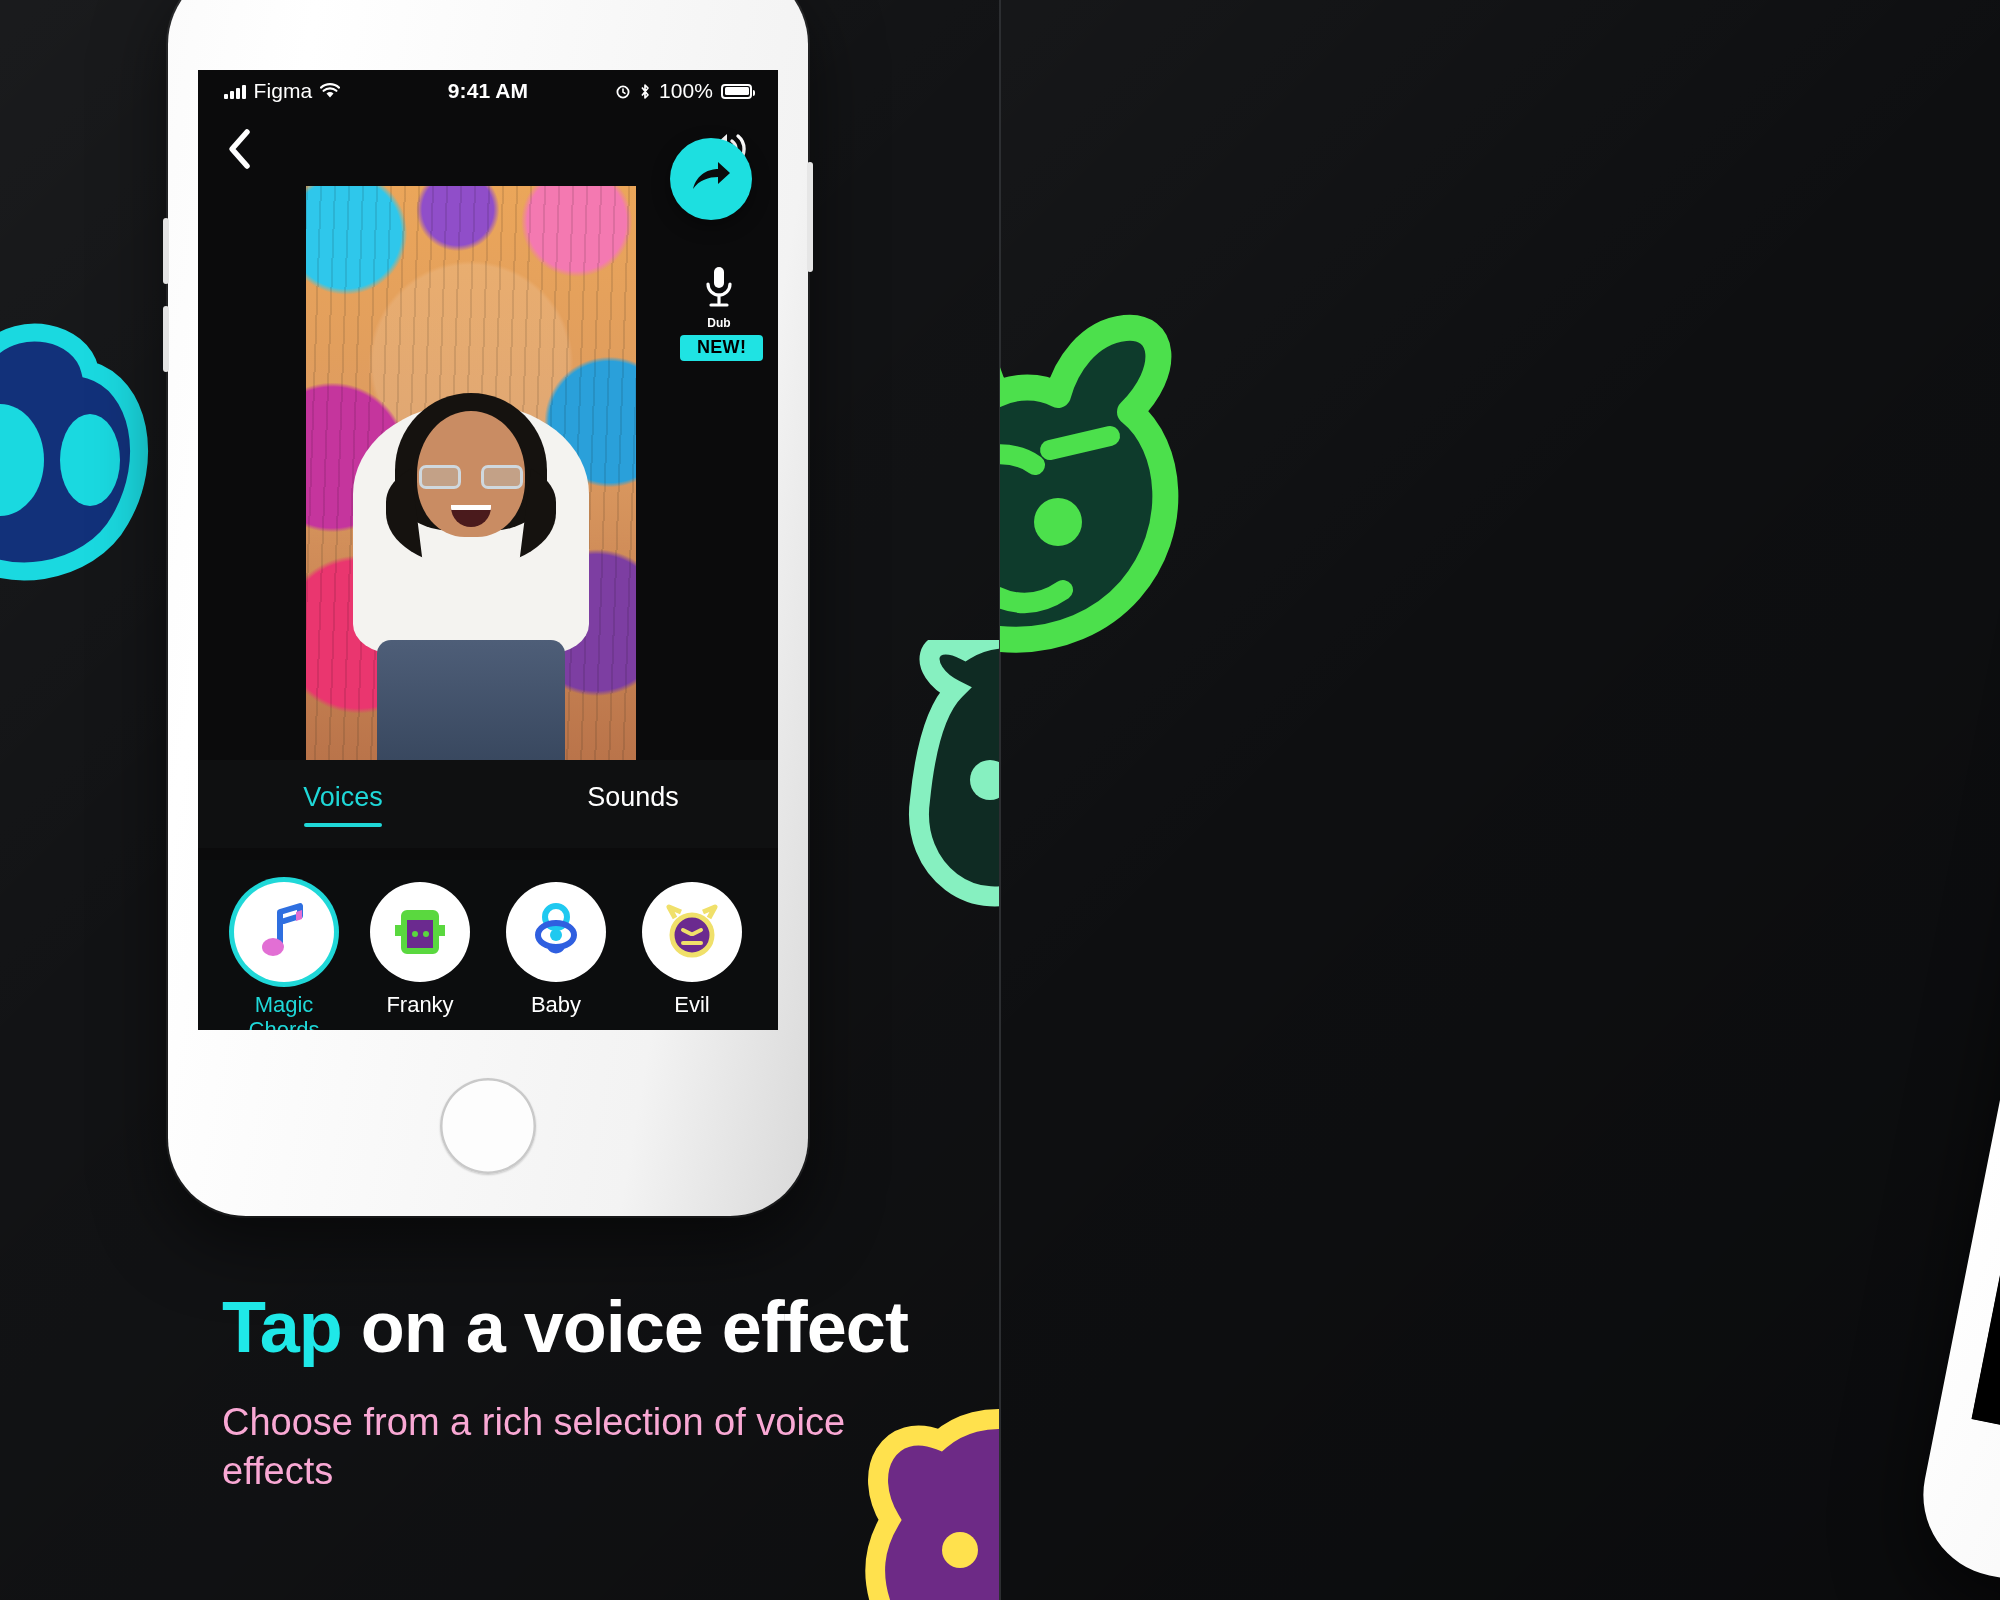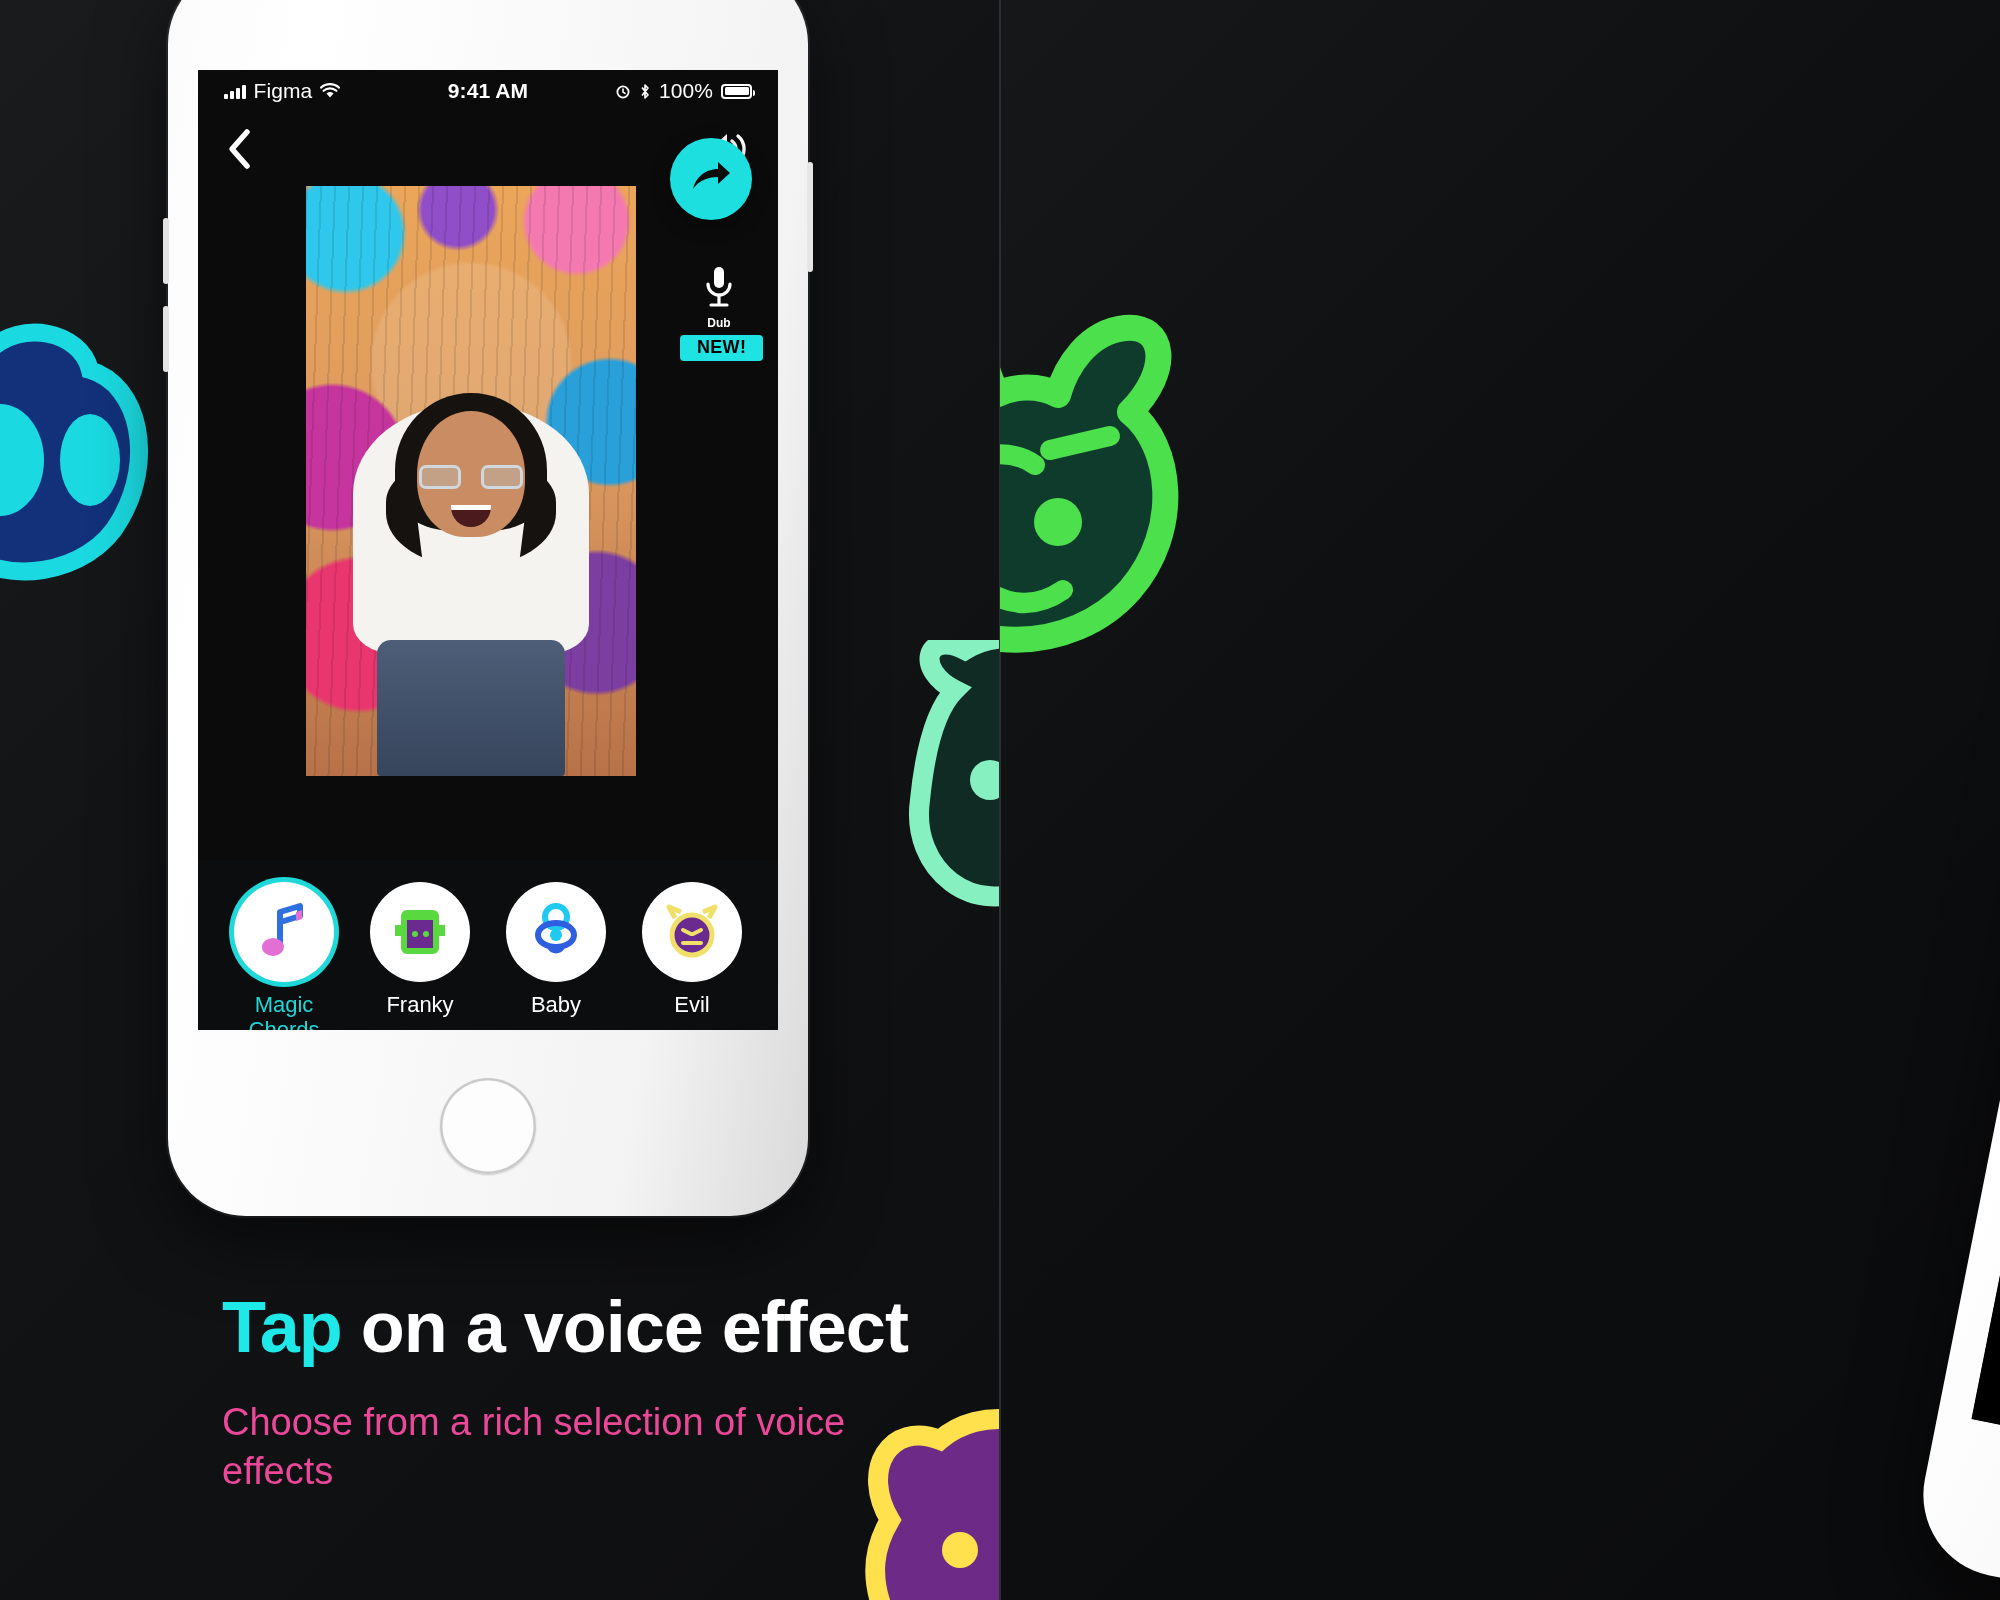--- a/index.html
+++ b/index.html
@@ -219,21 +219,21 @@
   .fx.sel .fx-label { color: #1fd8d8; }
 
   
   .cap-left { position: absolute; left: 194px; top: 1290px; width: 720px; margin-left: 28px; }
   .cap-title {
     font-size: 72px; font-weight: 700; color: #fff; line-height: 1.03;
     letter-spacing: -1px;
   }
   .cap-title .hl { color: #1fe8e8; }
   .cap-sub {
-    margin-top: 34px; font-size: 38px; color: #ec4899; line-height: 1.28;
+    margin-top: 34px; font-size: 38px; color: #f9a8d4; line-height: 1.28;
   }
 
   
   .phone-right-wrap {
     position: absolute; left: 1078px; top: 352px;
     width: 840px; height: 1290px;
     transform: rotate(11.2deg);
     transform-origin: 40% 30%;
   }
   .phone-right {
@@ -370,20 +370,28 @@
             <div class="badge-new">NEW!</div>
           </div>
 
           <div class="share-fab">
             <svg width="44" height="38" viewBox="0 0 44 38">
               <path d="M4 29 C 8 13, 21 9, 29 9 V2 l12 11 -12 11 v-7 C 20 17, 10 20, 4 29 Z" fill="#0b0b0c"></path>
             </svg>
           </div>
         </div>
 
+        <div class="pl-tabs">
+          <div class="pl-tab active">
+            <span>Voices</span>
+          </div>
+          <div class="pl-tab">
+            <span>Sounds</span>
+          </div>
+        </div>
 
         <div class="pl-strip">
 
           <div class="fx sel">
             <div class="fx-circle">
               <svg width="56" height="60" viewBox="0 0 56 60">
                 <path d="M24 44V10l20-6v10L28 19" stroke="#2f6fe0" stroke-width="6" fill="none" stroke-linejoin="round" stroke-linecap="round"></path>
                 <ellipse cx="17" cy="45" rx="11" ry="9" fill="#e26fd4"></ellipse>
                 <path d="M40 10 l6 -2 v9 l-6 2z" fill="#e26fd4"></path>
               </svg>

